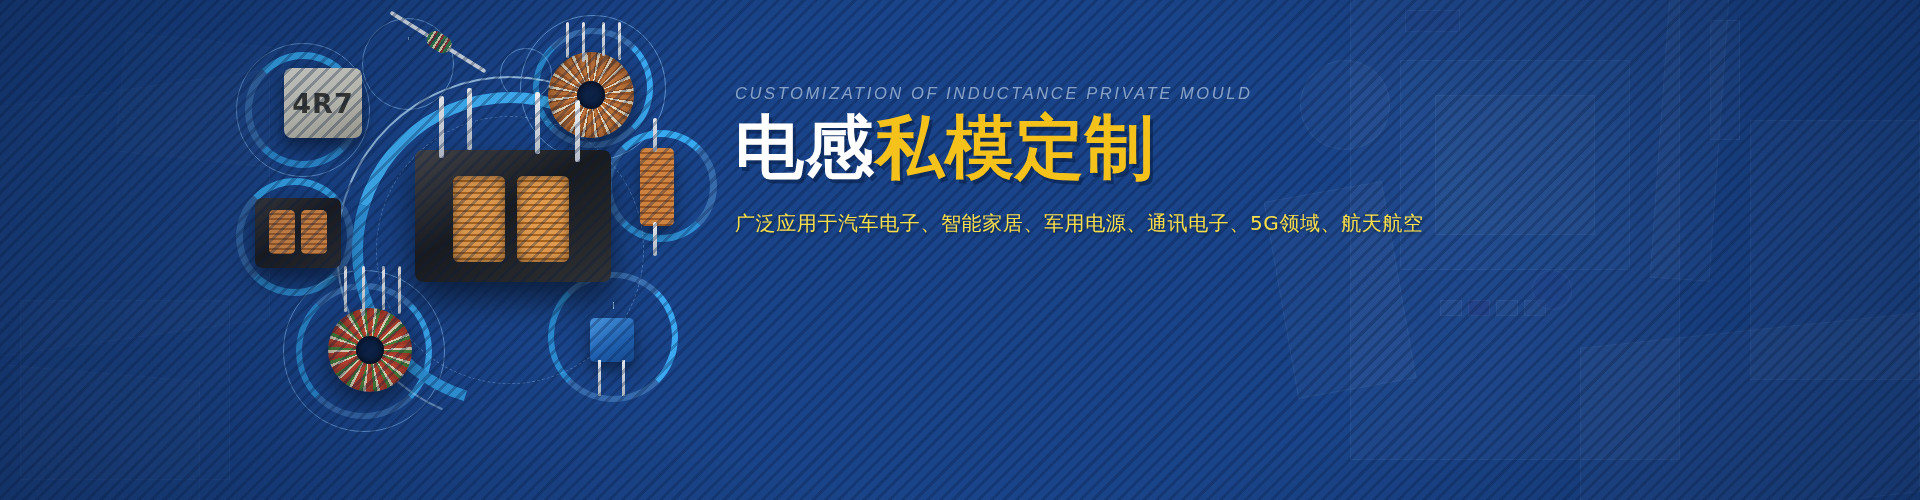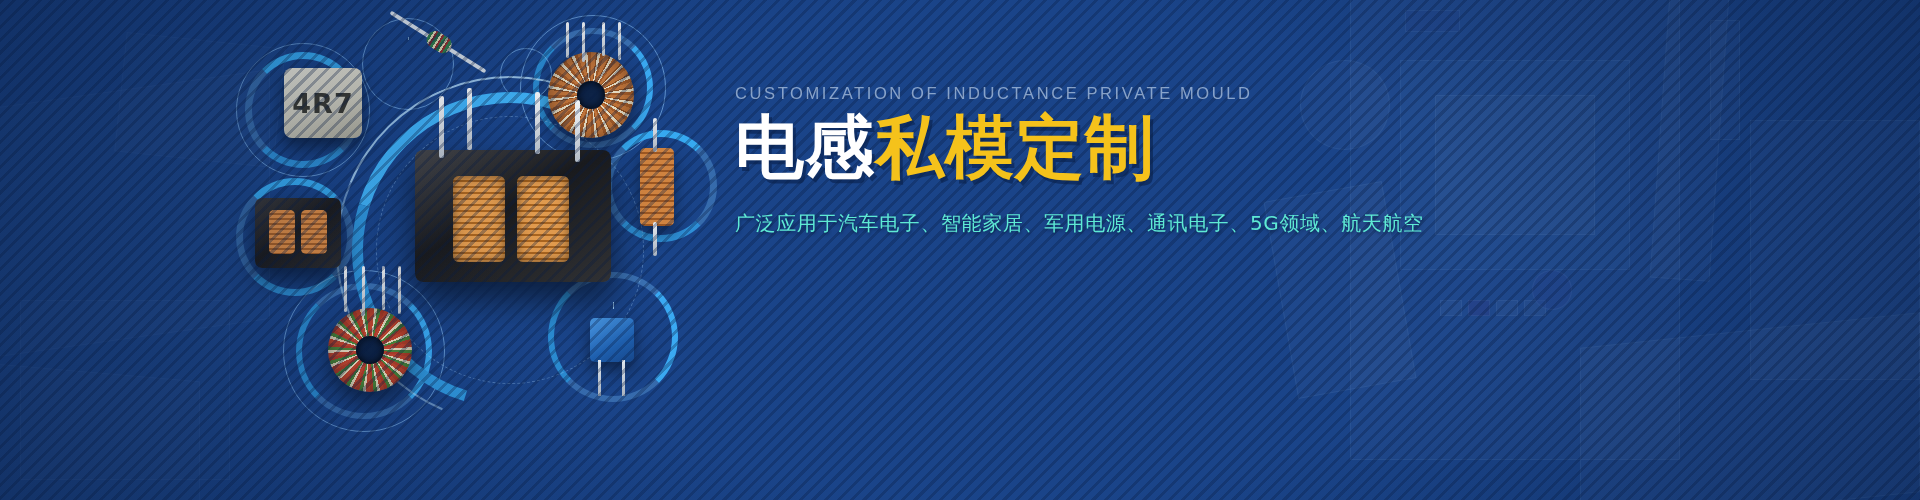--- a/index.html
+++ b/index.html
@@ -102,33 +102,33 @@
   .bigstack .coil{position:absolute;top:26px;width:52px;height:86px;border-radius:6px;
     background:repeating-linear-gradient(180deg,#e09a4e 0 4px,#a8641f 4px 6px);
     box-shadow:inset 0 0 12px rgba(0,0,0,.5);}
   .bigstack .pin{position:absolute;width:5px;height:62px;border-radius:2px;
     background:linear-gradient(180deg,#f5f7fa,#b4bdc8);}
 
   
   .text-block{position:absolute;left:735px;top:84px;width:930px;}
   .eyebrow{font-size:16.5px;letter-spacing:2.6px;color:rgba(205,222,244,.62);
     font-weight:400;white-space:nowrap;
-    font-family:"Liberation Sans","DejaVu Sans",sans-serif;}
+    font-family:"Liberation Sans","DejaVu Sans",sans-serif;font-style:italic;}
   .headline{margin-top:9px;font-size:69px;line-height:1.04;font-weight:700;
     white-space:nowrap;letter-spacing:1px;
     font-family:"DejaVu Sans","Liberation Sans",sans-serif;}
   .headline .w{color:#ffffff;text-shadow:3px 4px 0 rgba(8,30,70,.55);}
   .headline .y{color:#f5c21b;text-shadow:3px 4px 0 rgba(8,30,70,.55);margin-top:36px;}
   .feature-bar{margin-top:20px;display:inline-block;background:#0f74d2;
     padding:11px 22px 12px;white-space:nowrap;
     box-shadow:0 4px 14px rgba(4,24,60,.35);}
   .feature-bar .ft{color:#fff;font-size:22px;font-weight:700;letter-spacing:.5px;
     font-family:"DejaVu Sans","Liberation Sans",sans-serif;}
   .feature-bar .sep{color:#cfe4fb;font-size:19px;font-weight:400;padding:0 9px;}
-  .sub-desc{margin-top:26px;color:#5eead4;font-size:20px;letter-spacing:.6px;
+  .sub-desc{margin-top:26px;color:#fde047;font-size:20px;letter-spacing:.6px;
     font-weight:500;white-space:nowrap;text-shadow:1px 2px 3px rgba(4,20,50,.5);
     font-family:"DejaVu Sans","Liberation Sans",sans-serif;}
 </style>
 </head>
 <body>
 
 <div class="banner">
 
   <div class="bg-photo"></div>
 

